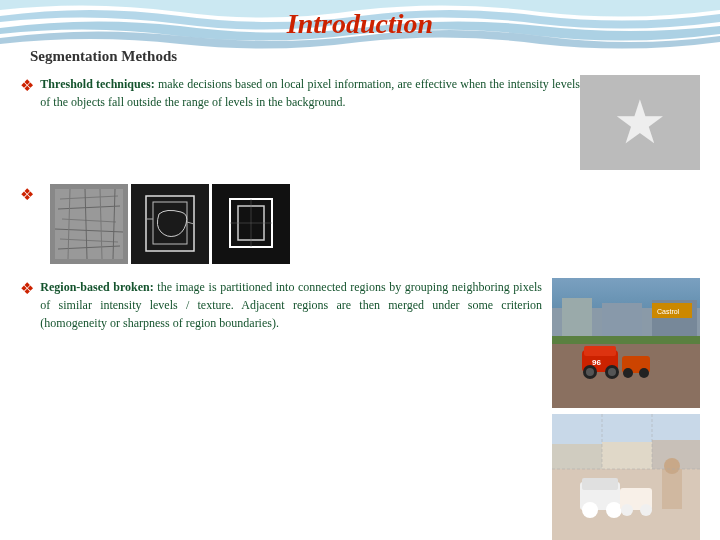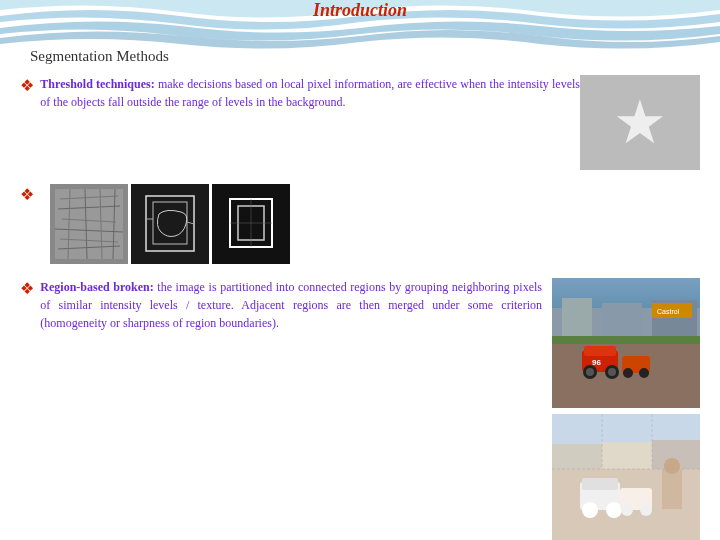--- a/index.html
+++ b/index.html
@@ -8,43 +8,43 @@
       width: 720px;
       height: 540px;
       background: #fff;
       font-family: 'Times New Roman', serif;
       overflow: hidden;
       position: relative;
     }
 
     .page-title {
       position: absolute;
-      top: 0;
+      top: 8px;
       left: 0;
       width: 100%;
       text-align: center;
-      font-size: 18px;
+      font-size: 28px;
       font-weight: bold;
       color: #cc2200;
       z-index: 2;
       font-style: italic;
     }
 
     .content-area {
       position: absolute;
       top: 48px;
       left: 20px;
       right: 20px;
       bottom: 10px;
       z-index: 2;
     }
 
     .section-title {
       font-size: 15px;
-      font-weight: normal;
+      font-weight: bold;
       color: #333;
       margin-bottom: 10px;
       margin-left: 10px;
     }
 
     .method-block {
       display: flex;
       align-items: flex-start;
       margin-bottom: 14px;
     }
@@ -52,21 +52,21 @@
     .bullet {
       color: #cc2200;
       font-size: 16px;
       margin-right: 6px;
       margin-top: 1px;
       flex-shrink: 0;
     }
 
     .method-text {
       font-size: 12px;
-      color: #6d28d9;
+      color: #14532d;
       line-height: 1.5;
       flex: 1;
       text-align: justify;
     }
 
     .method-text .method-title {
       font-weight: bold;
     }
 
     

